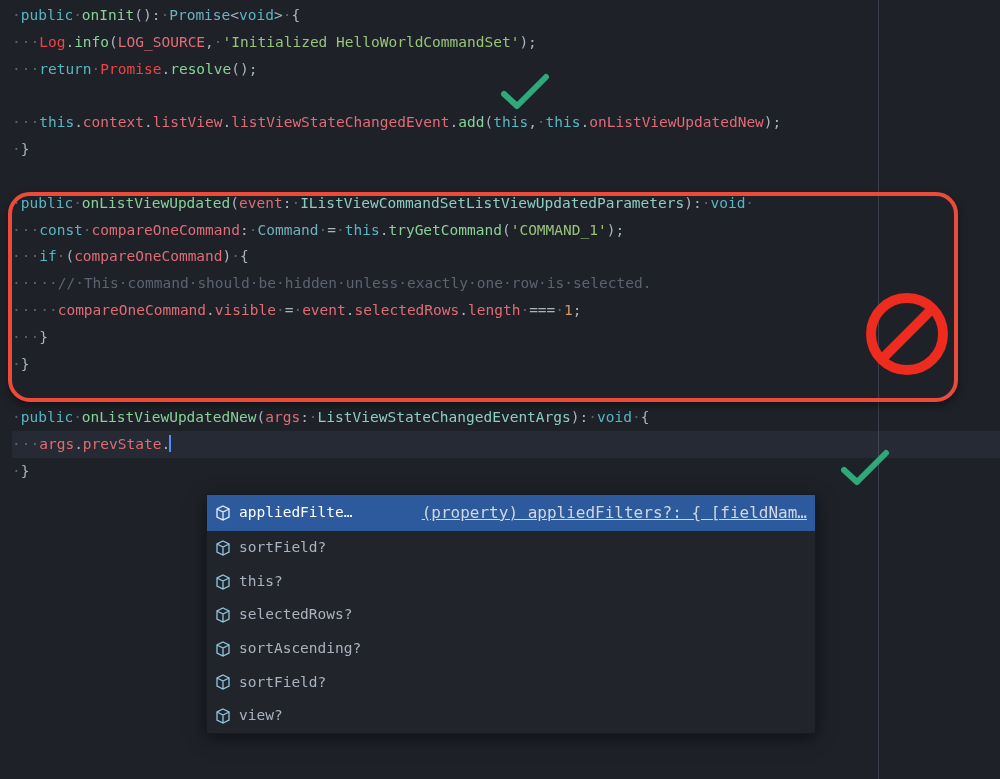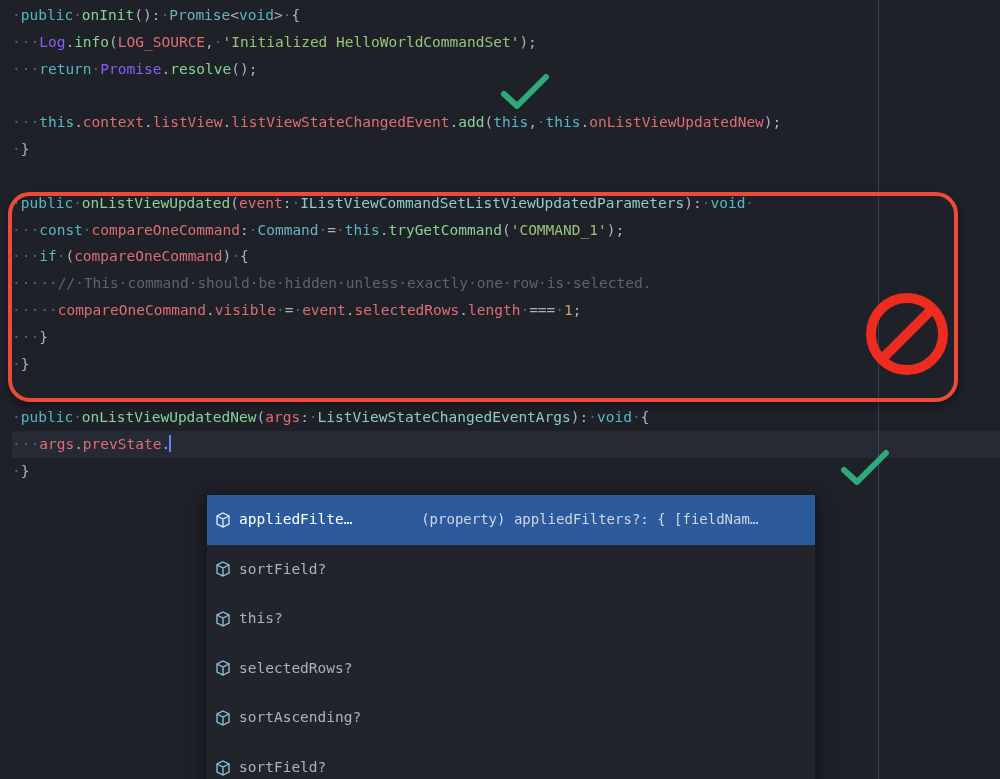--- a/index.html
+++ b/index.html
@@ -16,21 +16,21 @@
     padding: 2px 0 0 12px;
   }
   .editor { position: relative; white-space: nowrap; }
   .line { white-space: pre; position: relative; }
 
   
   .kw   { color: #56b6c2; }   
   .fn   { color: #88d197; font-weight: 500; } 
   .type { color: #6fb0bf; }   
   .type2{ color: #8ecdc1; }   
-  .cls  { color: #8b5cf6; }   
+  .cls  { color: #ef4444; }   
   .id   { color: #e06c75; }   
   .str  { color: #98c379; }   
   .com  { color: #5c6370; }   
   .num  { color: #d19a66; }   
   .pn   { color: #abb2bf; }   
   .dot  { color: #5c6370; }   
   .thisk{ color: #56b6c2; }   
 
   
   .ruler {
@@ -88,43 +88,44 @@
     width: 610px;
     background: #21252b;
     border: 1px solid #181a1f;
     box-shadow: 0 4px 16px rgba(0,0,0,0.5);
     z-index: 20;
     font-size: 14.5px;
   }
   .suggest-row {
     display: flex;
     align-items: center;
-    padding: 11px 8px;
+    padding: 3px 8px;
     line-height: 1.9;
     cursor: pointer;
   }
   .suggest-row.selected {
     background: #2c5a9c;
     color: #ffffff;
   }
   .suggest-row.selected .suggest-hint { color: #cfd7e3; }
   .suggest-icon {
     width: 16px; height: 16px;
     margin-right: 8px;
     flex-shrink: 0;
   }
   .suggest-label { flex: 0 0 auto; margin-right: 20px; }
   .suggest-hint {
     flex: 1 1 auto;
-    text-align: center;
+    text-align: right;
     color: #7f8799;
     overflow: hidden;
     text-overflow: ellipsis;
     white-space: nowrap;
-    font-size: 14px;
+    font-size: 16px;
+    text-decoration: underline;
   }
   .cube {
     stroke: #8fc5e0;
     fill: none;
     stroke-width: 1.3;
   }
   .selected .cube { stroke: #e6eefc; }
   .indent-guide {
     display: inline-block;
     border-left: 1px solid #3a3f4b;

